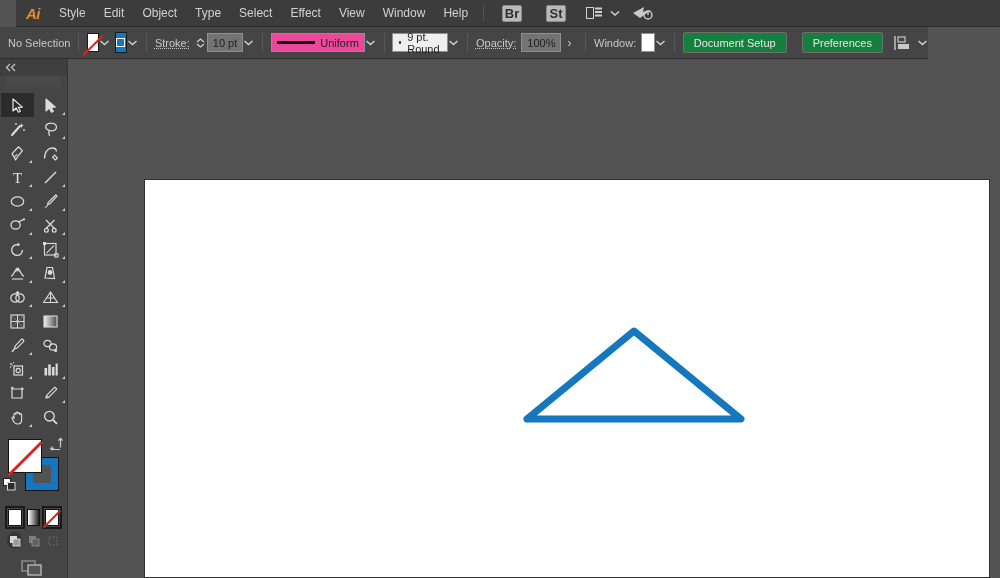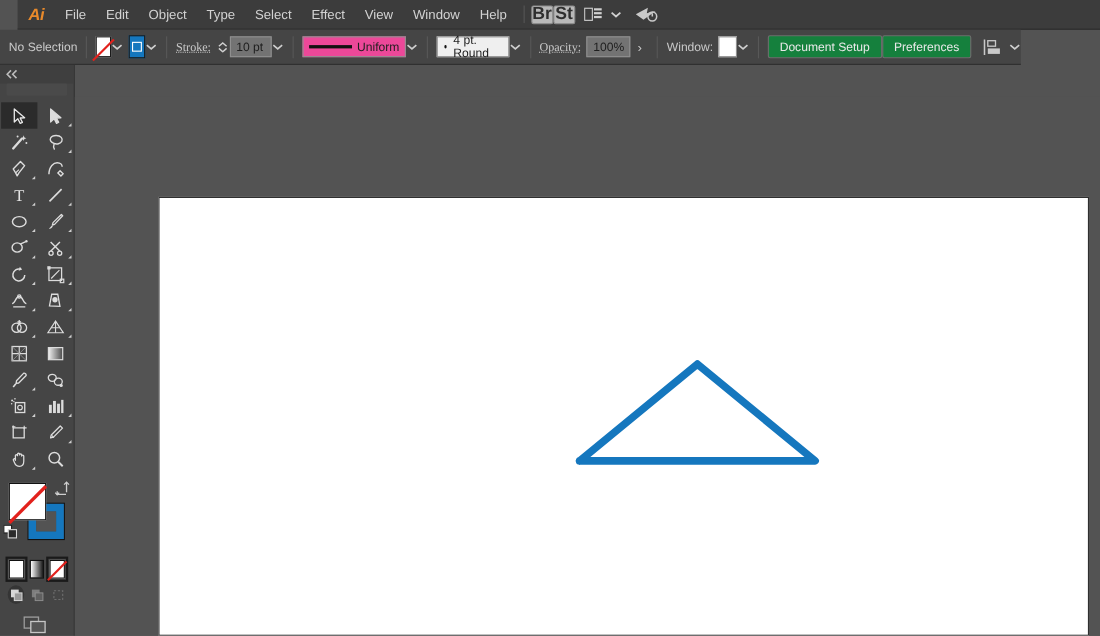--- a/index.html
+++ b/index.html
@@ -24,35 +24,35 @@
     color:#e98a2b; font-size:15px; font-weight:bold; font-style:italic;
     letter-spacing:-0.5px;
   }
   .menu-item{
     padding:0 9px; height:27px; line-height:27px;
     color:#d2d2d2; font-size:12px; cursor:default; white-space:nowrap;
   }
   .menu-sep{ width:1px; height:16px; background:#555; margin:0 6px; }
   .mini-btn{
     width:20px; height:17px; background:#b9b9b9; color:#2f2f2f;
-    font-size:16px; font-weight:bold; display:flex; align-items:center;
-    justify-content:center; border-radius:2px; margin:0 0; cursor:default;
+    font-size:13px; font-weight:bold; display:flex; align-items:center;
+    justify-content:center; border-radius:2px; margin:0 12px; cursor:default;
     border:1px solid #8d8d8d;
   }
   .arrange-ico{ margin-left:8px; display:flex; align-items:center; cursor:default; }
   .search-ico{ margin-left:10px; display:flex; align-items:center; cursor:default; }
 
   
   .controlbar{
     position:absolute; left:0; top:27px; width:928px; height:32px;
     background:#454545; display:flex; align-items:center;
     border-bottom:1px solid #2e2e2e; padding-left:8px;
   }
   .cb-label{ color:#c9c9c9; font-size:11px; white-space:nowrap; }
-  .cb-label.link{ text-decoration:underline; text-decoration-style:dotted; cursor:default;font-family:Liberation Serif, serif; }
+  .cb-label.link{ text-decoration:underline; text-decoration-style:dotted; cursor:default; }
   .cb-sep{ width:1px; height:20px; background:#585858; margin:0 8px; }
   .swatch{
     width:19px; height:19px; border:1px solid #1a1a1a; position:relative;
     background:#fff; cursor:default;
   }
   .swatch .slash{
     position:absolute; left:50%; top:-2px; width:2px; height:27px;
     background:#e2211c; transform:translateX(-50%) rotate(45deg);
   }
   .swatch-stroke{
@@ -189,21 +189,21 @@
   }
   .shape-svg{ position:absolute; left:0; top:0; overflow:visible; }
 </style>
 </head>
 <body>
 
 <div class="app">
 
   <div class="menubar">
     <div class="ai-logo">Ai</div>
-    <div class="menu-item">File</div>
+    <div class="menu-item">Style</div>
     <div class="menu-item">Edit</div>
     <div class="menu-item">Object</div>
     <div class="menu-item">Type</div>
     <div class="menu-item">Select</div>
     <div class="menu-item">Effect</div>
     <div class="menu-item">View</div>
     <div class="menu-item">Window</div>
     <div class="menu-item">Help</div>
     <div class="menu-sep"></div>
     <div class="mini-btn">Br</div>
@@ -275,21 +275,21 @@
     </div>
     <div class="chev">
       <svg width="11" height="7" viewBox="0 0 11 7">
           <path d="M1.5 2 L5.5 5.5 L9.5 2" fill="none" stroke="#cfcfcf" stroke-width="1.5"></path>
         </svg>
     </div>
 
     <div class="cb-sep"></div>
     <div class="brush-field">
       <div class="brush-dot"></div>
-      <span style="color:#1e1e1e;font-size:11px">4 pt. Round</span>
+      <span style="color:#1e1e1e;font-size:11px">9 pt. Round</span>
     </div>
     <div class="chev">
       <svg width="11" height="7" viewBox="0 0 11 7">
           <path d="M1.5 2 L5.5 5.5 L9.5 2" fill="none" stroke="#cfcfcf" stroke-width="1.5"></path>
         </svg>
     </div>
 
     <div class="cb-sep"></div>
     <div class="cb-label link">Opacity:</div>
     <div class="field" style="width:44px;margin-left:5px">100%</div>
@@ -299,21 +299,21 @@
     <div class="cb-label">Window:</div>
     <div class="style-sw" style="margin-left:5px"></div>
     <div class="chev">
       <svg width="11" height="7" viewBox="0 0 11 7">
           <path d="M1.5 2 L5.5 5.5 L9.5 2" fill="none" stroke="#cfcfcf" stroke-width="1.5"></path>
         </svg>
     </div>
 
     <div class="cb-sep"></div>
     <div class="btn">Document Setup</div>
-    <div class="btn" style="margin-left:0">Preferences</div>
+    <div class="btn" style="margin-left:15px">Preferences</div>
 
     <div style="margin-left:10px;display:flex;align-items:center">
       <svg width="20" height="18" viewBox="0 0 20 18">
         <line x1="2" y1="2" x2="2" y2="16" stroke="#c9c9c9" stroke-width="1.4"></line>
         <rect x="5" y="3" width="7" height="5" fill="none" stroke="#c9c9c9" stroke-width="1.2"></rect>
         <rect x="5" y="10" width="11" height="5" fill="#c9c9c9"></rect>
       </svg>
       <svg width="11" height="7" viewBox="0 0 11 7" style="margin-left:4px">
           <path d="M1.5 2 L5.5 5.5 L9.5 2" fill="none" stroke="#cfcfcf" stroke-width="1.5"></path>
         </svg>

